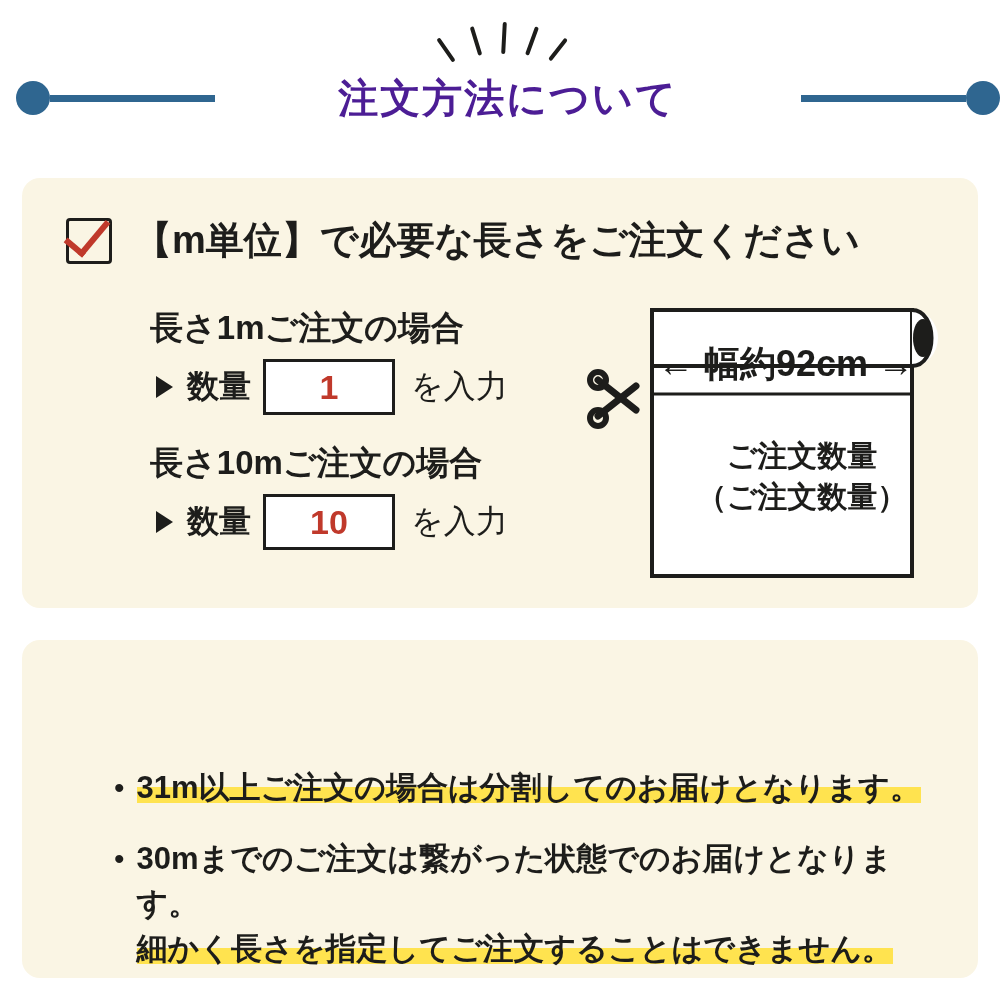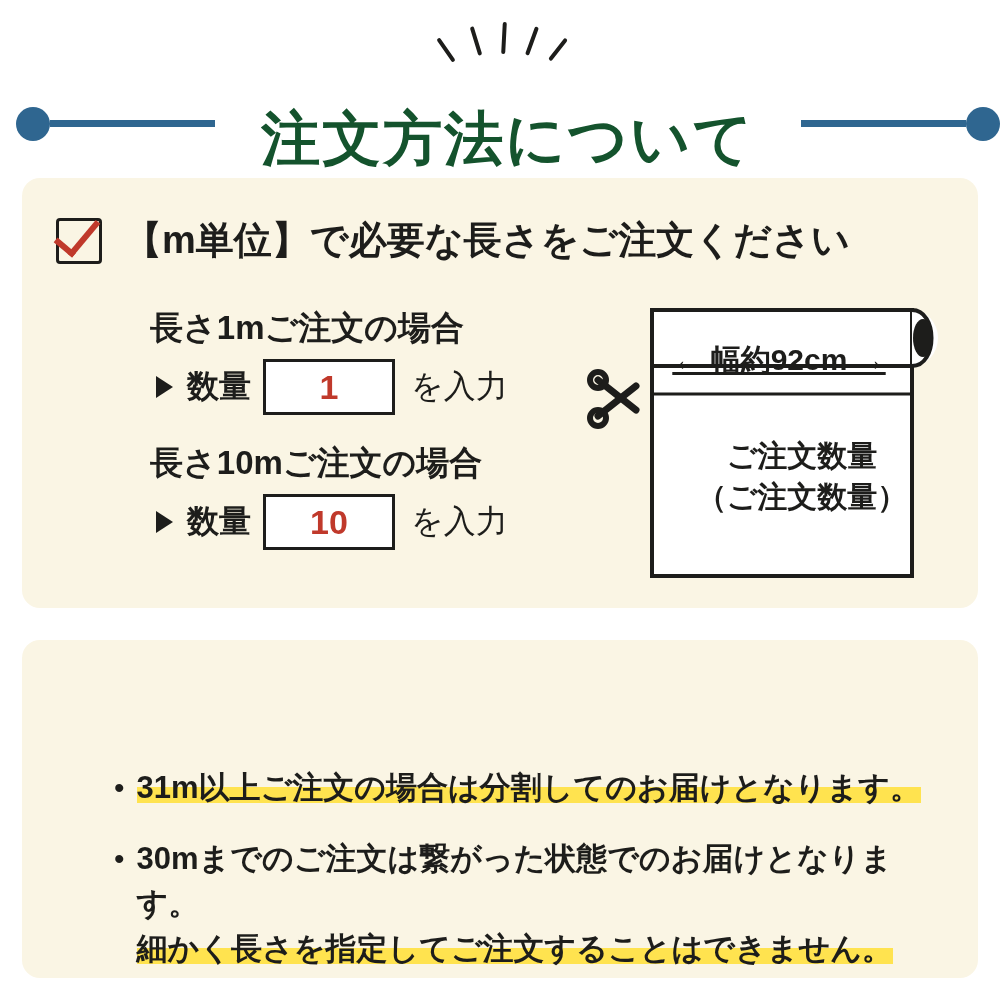--- a/index.html
+++ b/index.html
@@ -58,46 +58,45 @@
   .dot.left { margin-left: 16px; }
   .rule {
     height: 7px;
     background: #2f6690;
     flex: 0 0 auto;
     width: 165px;
   }
   .page-title {
     flex: 1 1 auto;
     text-align: center;
-    font-size: 59px;
+    font-size: 40px;
     font-weight: bold;
     letter-spacing: 2px;
     line-height: 1;
     white-space: nowrap;
-    color: #14532d;
-    margin-top: 32px;
+    color: #4c1d95;
   }
 
   
   .card {
     position: absolute;
     left: 22px;
     width: 956px;
     background: #faf5e4;
     border-radius: 18px;
     box-sizing: border-box;
   }
   .card-one { top: 178px; height: 430px; }
   .card-two { top: 640px; height: 338px; }
 
   
   .check-head {
     display: flex;
     align-items: center;
-    padding-left: 34px;
+    padding-left: 44px;
   }
   .check-box {
     position: relative;
     width: 40px;
     height: 40px;
     border: 3px solid #1d1d1b;
     border-radius: 4px;
     flex: 0 0 auto;
     margin-right: 22px;
   }
@@ -181,25 +180,24 @@
     top: 120px;
     width: 390px;
     height: 290px;
   }
   .roll-svg { position: absolute; left: 0; top: 0; }
   .roll-width-label {
     position: absolute;
     left: 62px;
     top: 42px;
     width: 270px;
-    text-align: center;
-    font-size: 30px;
-    font-weight: bold;
-    white-space: nowrap;
-    text-decoration: underline;
+    text-align: right;
+    font-size: 36px;
+    font-weight: bold;
+    white-space: nowrap;
   }
   .roll-body-label {
     position: absolute;
     left: 90px;
     top: 138px;
     width: 260px;
     text-align: center;
     font-size: 30px;
     font-weight: bold;
     line-height: 1.35;

